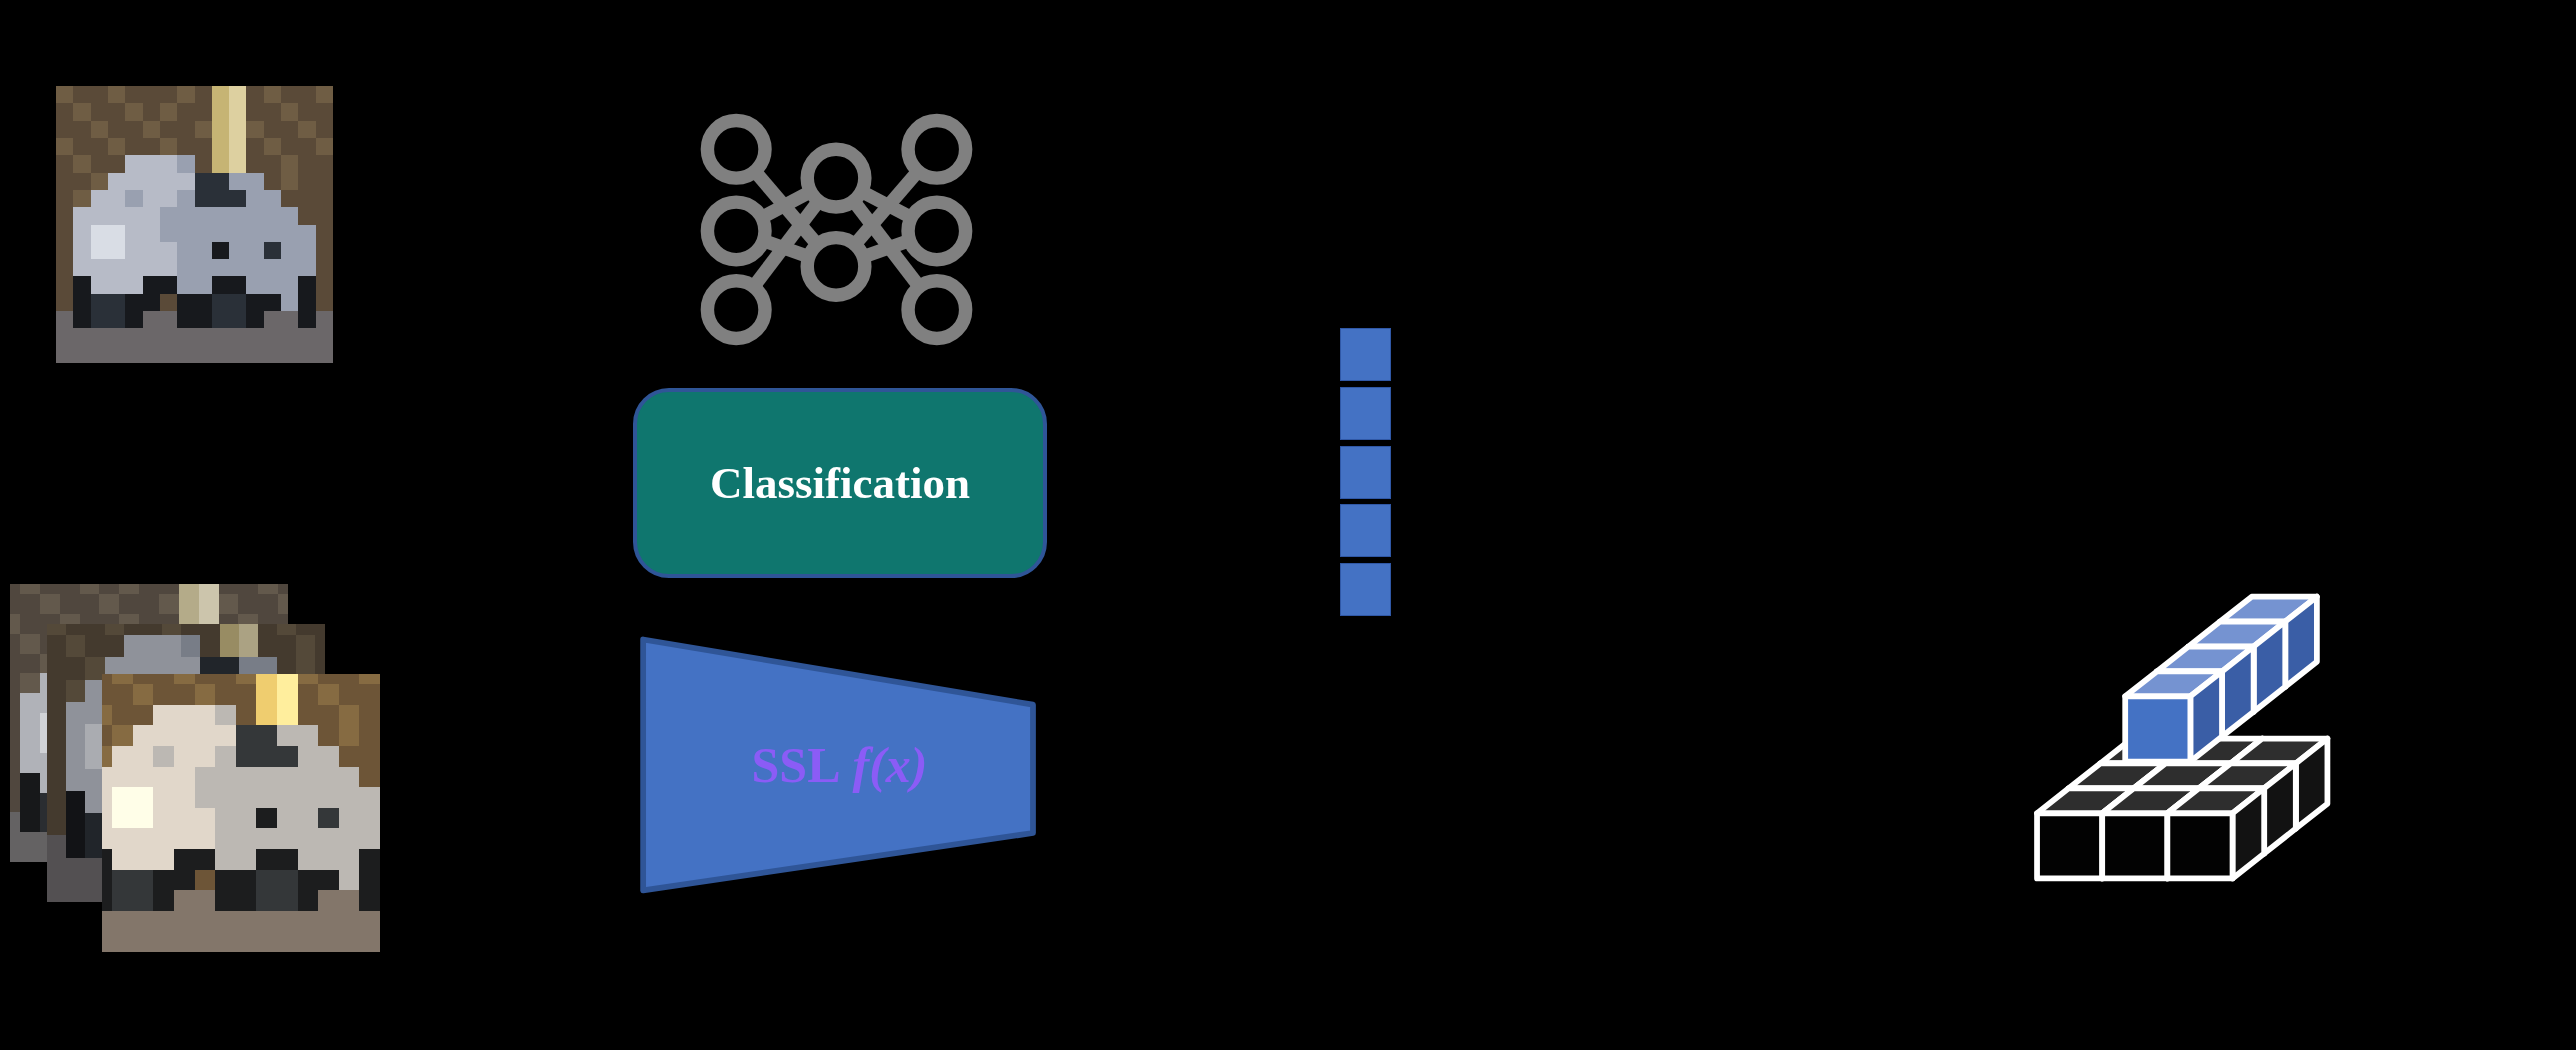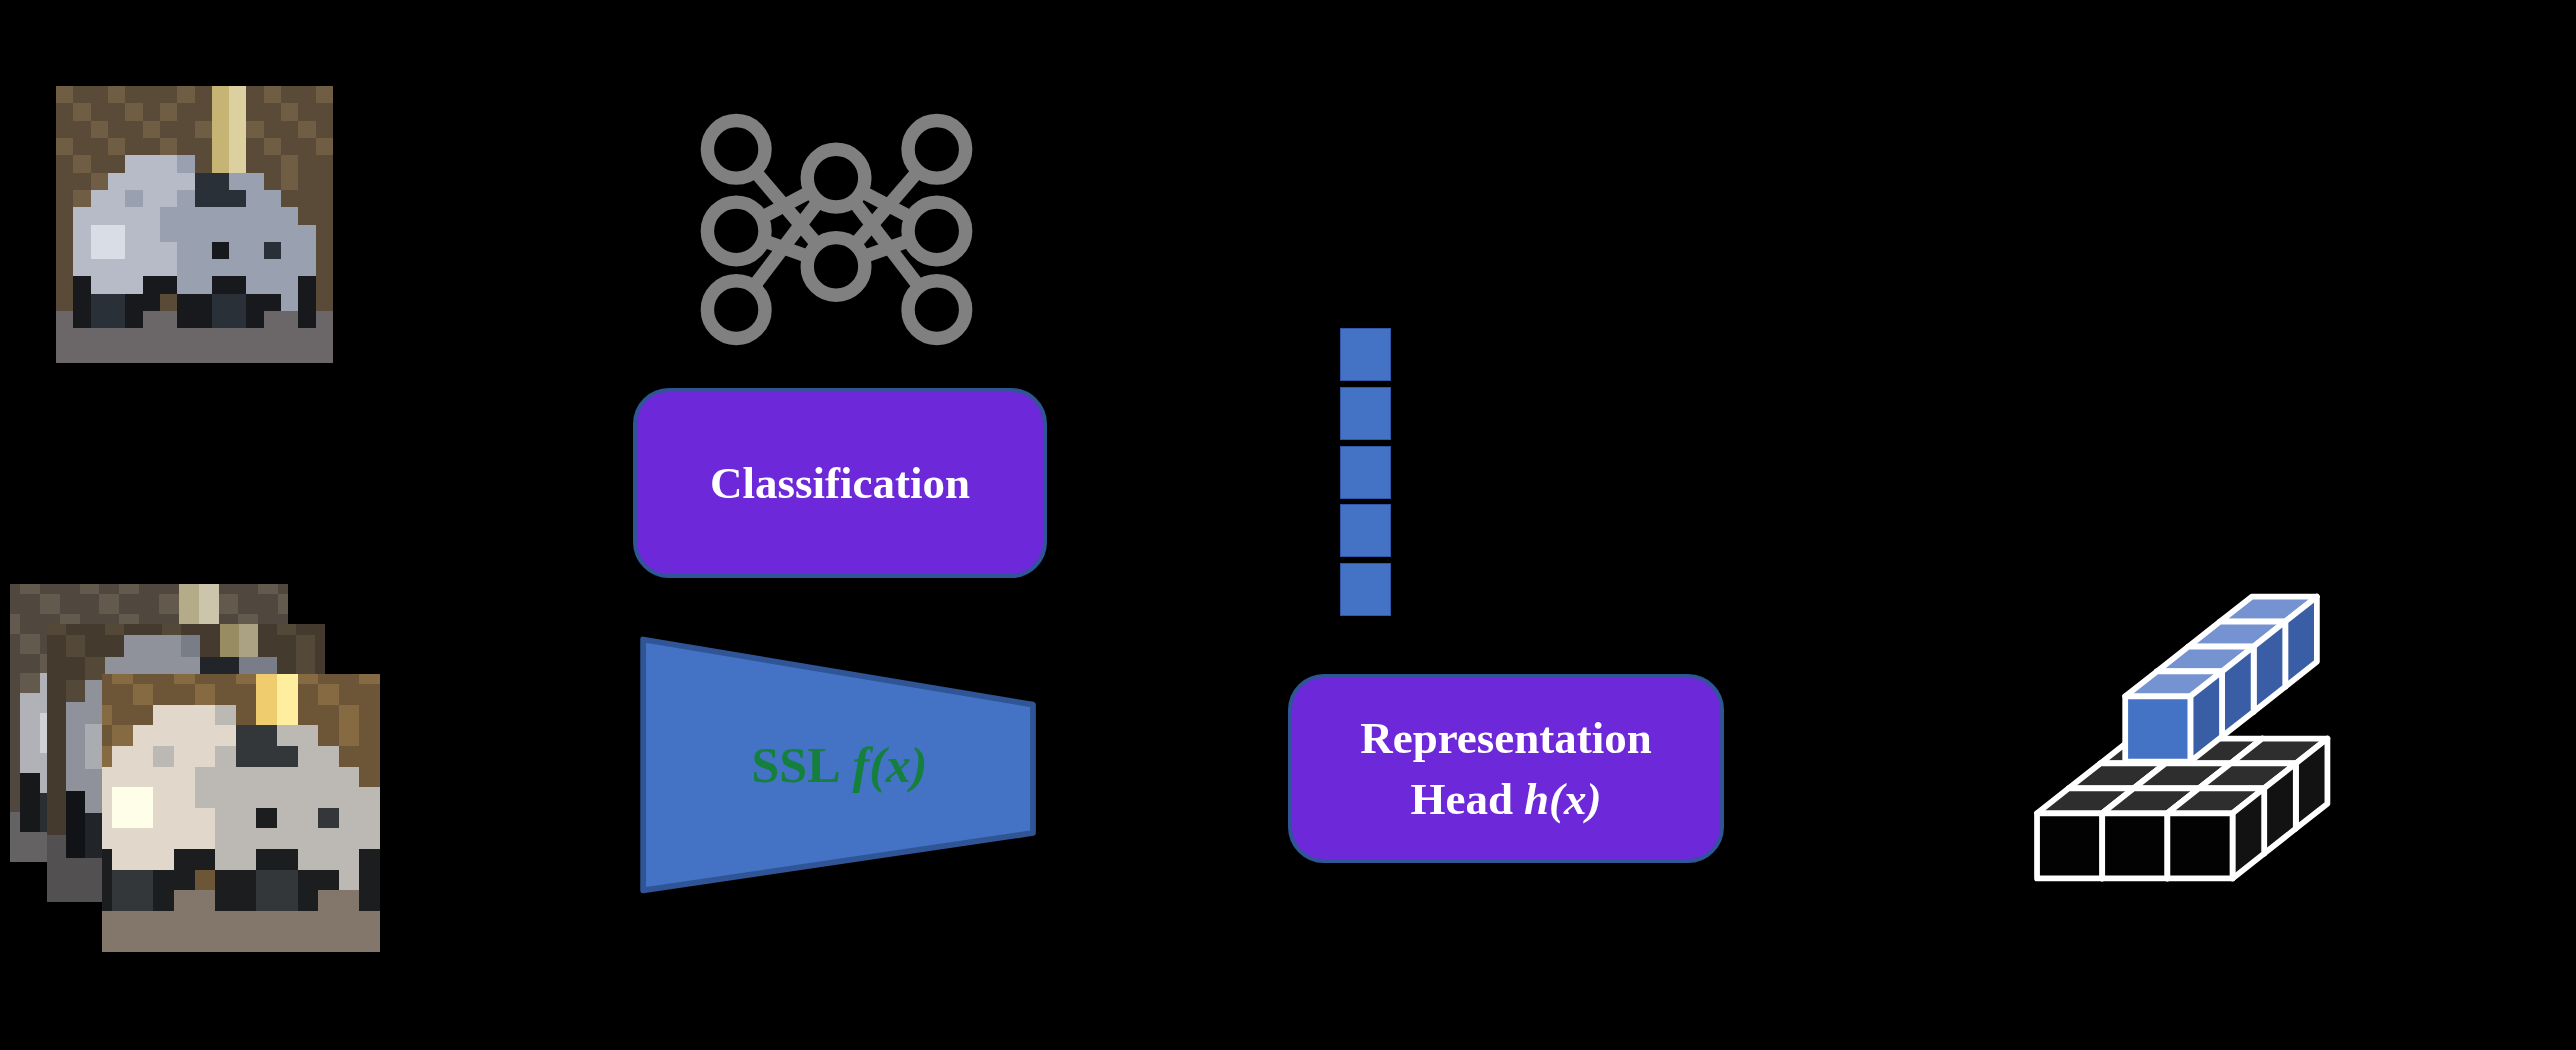--- a/index.html
+++ b/index.html
@@ -1,27 +1,27 @@
 <!DOCTYPE html>
 <html><head>
 <meta charset="utf-8">
 <style>
   html,body{margin:0;padding:0;background:#000;}
   #stage{position:relative;width:2576px;height:1051px;background:#000;overflow:hidden;
          font-family:"Liberation Serif",serif;}
   .abs{position:absolute;}
   .photo{position:absolute;overflow:hidden;}
   .photo svg{display:block;width:100%;height:100%;shape-rendering:crispEdges;}
-  .head-box{position:absolute;box-sizing:border-box;background:#6d28d9;border:4.8px solid #2F5597;
+  .head-box{position:absolute;box-sizing:border-box;background:#0f766e;border:4.8px solid #2F5597;
             border-radius:36px;color:#fff;display:flex;flex-direction:column;align-items:center;
             justify-content:center;text-align:center;font-weight:bold;font-size:45px;line-height:1.34;}
   .math{font-style:italic;margin-left:0.24em;}
   .label-line{white-space:nowrap;}
   .ssl-label{position:absolute;display:flex;align-items:center;justify-content:center;
-             color:#15803d;font-weight:bold;font-size:50px;}
+             color:#8b5cf6;font-weight:bold;font-size:50px;}
   .vec-cell{box-sizing:border-box;width:51px;height:53px;margin-bottom:5.8px;background:#4472C4;
             border:1.9px solid #3058A6;}
 </style>
 </head>
 <body>
 
 <div id="stage">
 
   <div class="photo" style="left:56px;top:86px;width:277px;height:277px;">
     <svg id="img-orig" viewBox="0 0 16 16" preserveAspectRatio="none">
@@ -1099,24 +1099,20 @@
   </div>
 
   <div class="abs" id="feature-vector" style="left:1340px;top:328px;">
       <div class="vec-cell"></div>
       <div class="vec-cell"></div>
       <div class="vec-cell"></div>
       <div class="vec-cell"></div>
       <div class="vec-cell"></div>
     </div>
 
-  <div class="head-box" style="left:1288px;top:674px;width:436px;height:189px;">
-    <span class="label-line">Representation</span>
-    <span class="label-line"><span>Head</span><span class="math">h(x)</span></span>
-  </div>
 
   <svg id="cubes" class="abs" style="left:2015px;top:589px;" width="345" height="299" viewBox="0 0 360 312">
       <polygon points="89,182 157,182 190,156 122,156" fill="#2E2E2E" stroke="#FFFFFF" stroke-width="6" stroke-linejoin="round"></polygon>
       <polygon points="157,182 190,156 190,224 157,250" fill="#121212" stroke="#FFFFFF" stroke-width="6" stroke-linejoin="round"></polygon>
       <polygon points="89,182 157,182 157,250 89,250" fill="#020202" stroke="#FFFFFF" stroke-width="6" stroke-linejoin="round"></polygon>
       <polygon points="157,182 225,182 258,156 190,156" fill="#2E2E2E" stroke="#FFFFFF" stroke-width="6" stroke-linejoin="round"></polygon>
       <polygon points="225,182 258,156 258,224 225,250" fill="#121212" stroke="#FFFFFF" stroke-width="6" stroke-linejoin="round"></polygon>
       <polygon points="157,182 225,182 225,250 157,250" fill="#020202" stroke="#FFFFFF" stroke-width="6" stroke-linejoin="round"></polygon>
       <polygon points="225,182 293,182 326,156 258,156" fill="#2E2E2E" stroke="#FFFFFF" stroke-width="6" stroke-linejoin="round"></polygon>
       <polygon points="293,182 326,156 326,224 293,250" fill="#121212" stroke="#FFFFFF" stroke-width="6" stroke-linejoin="round"></polygon>

